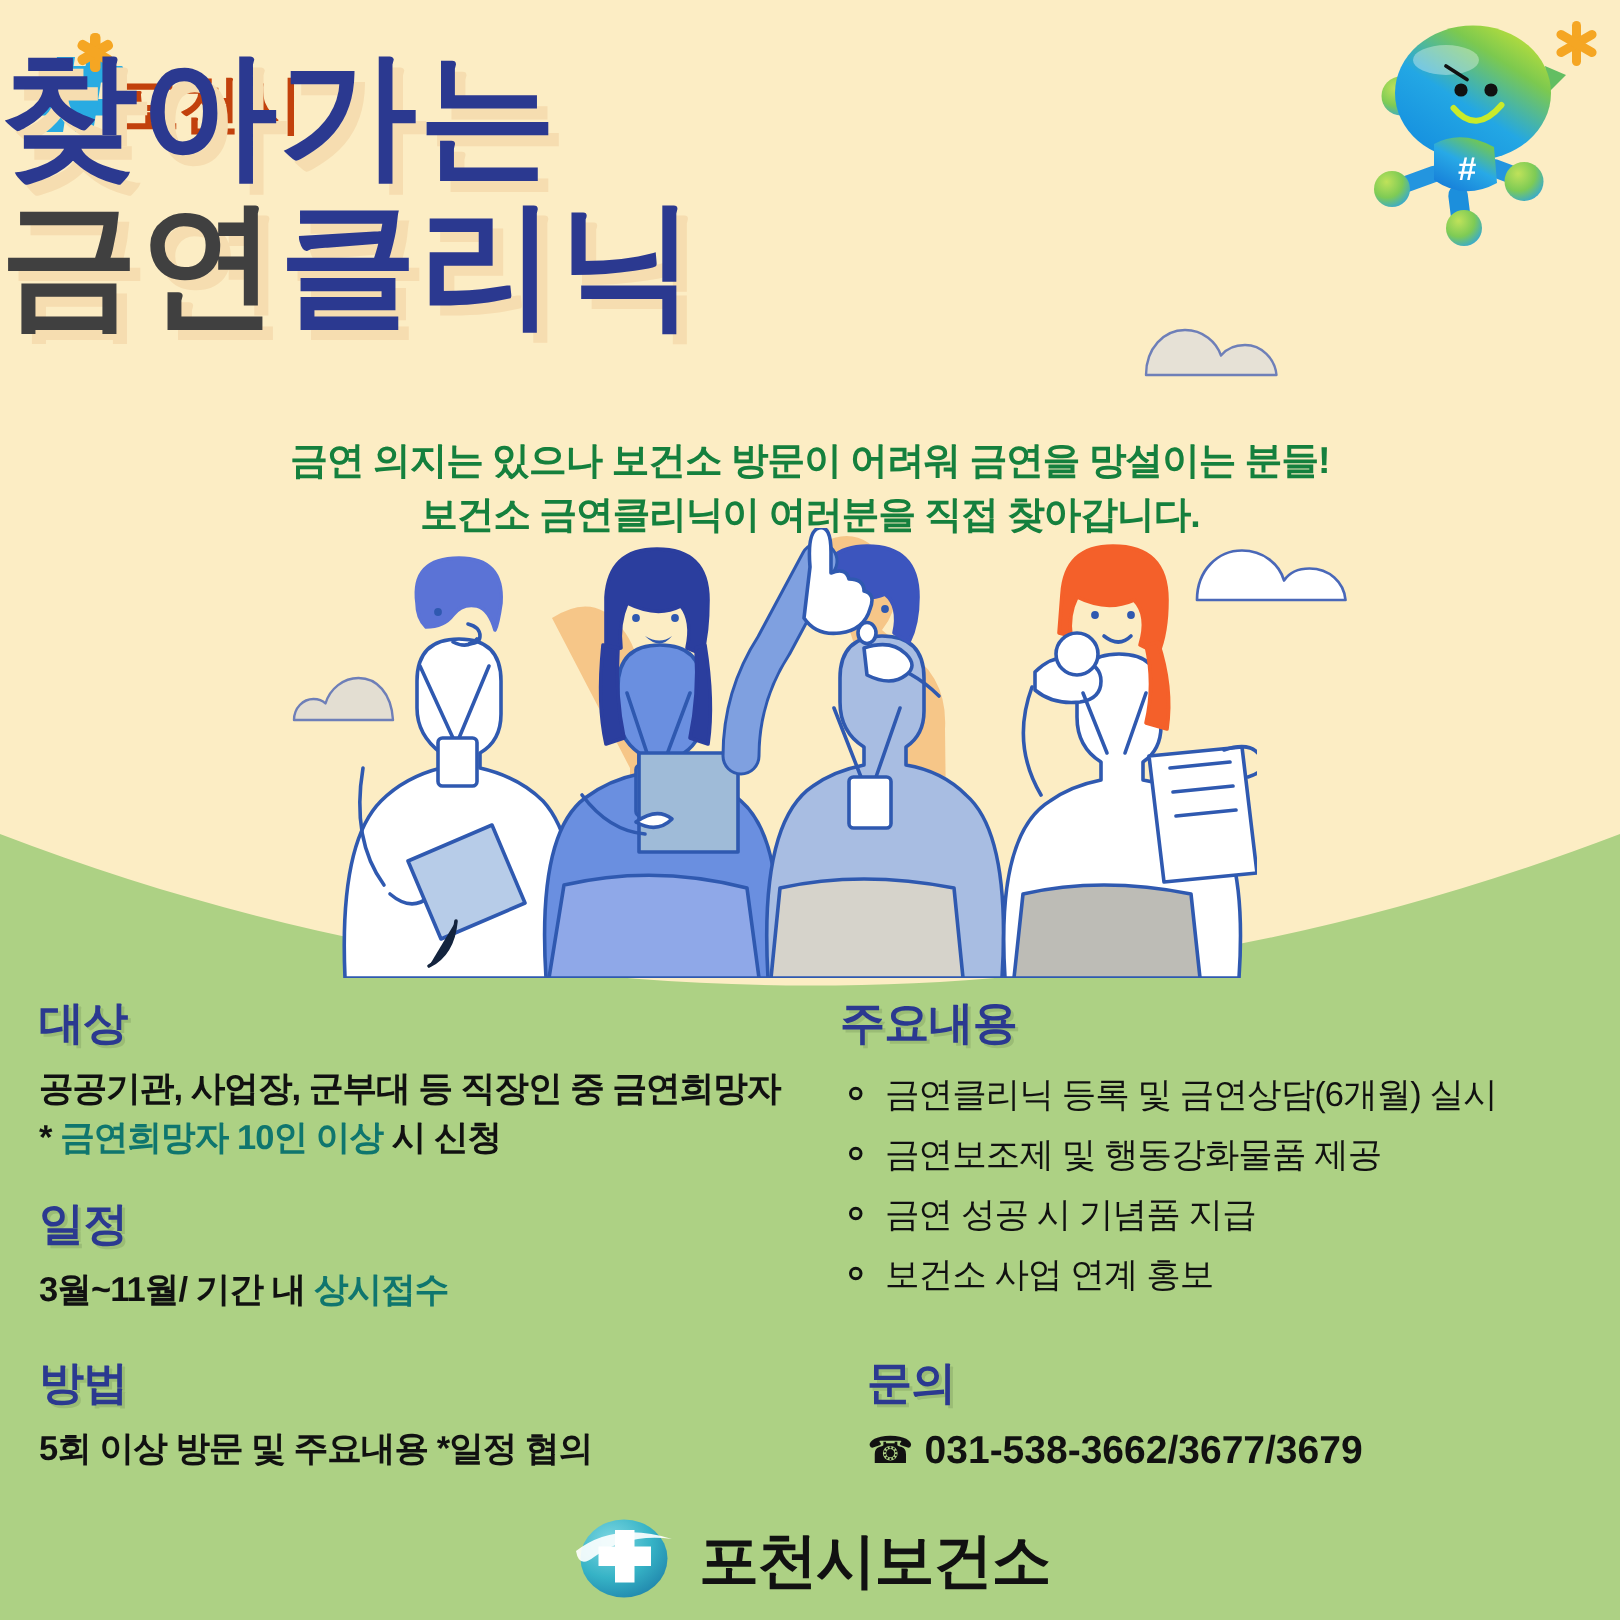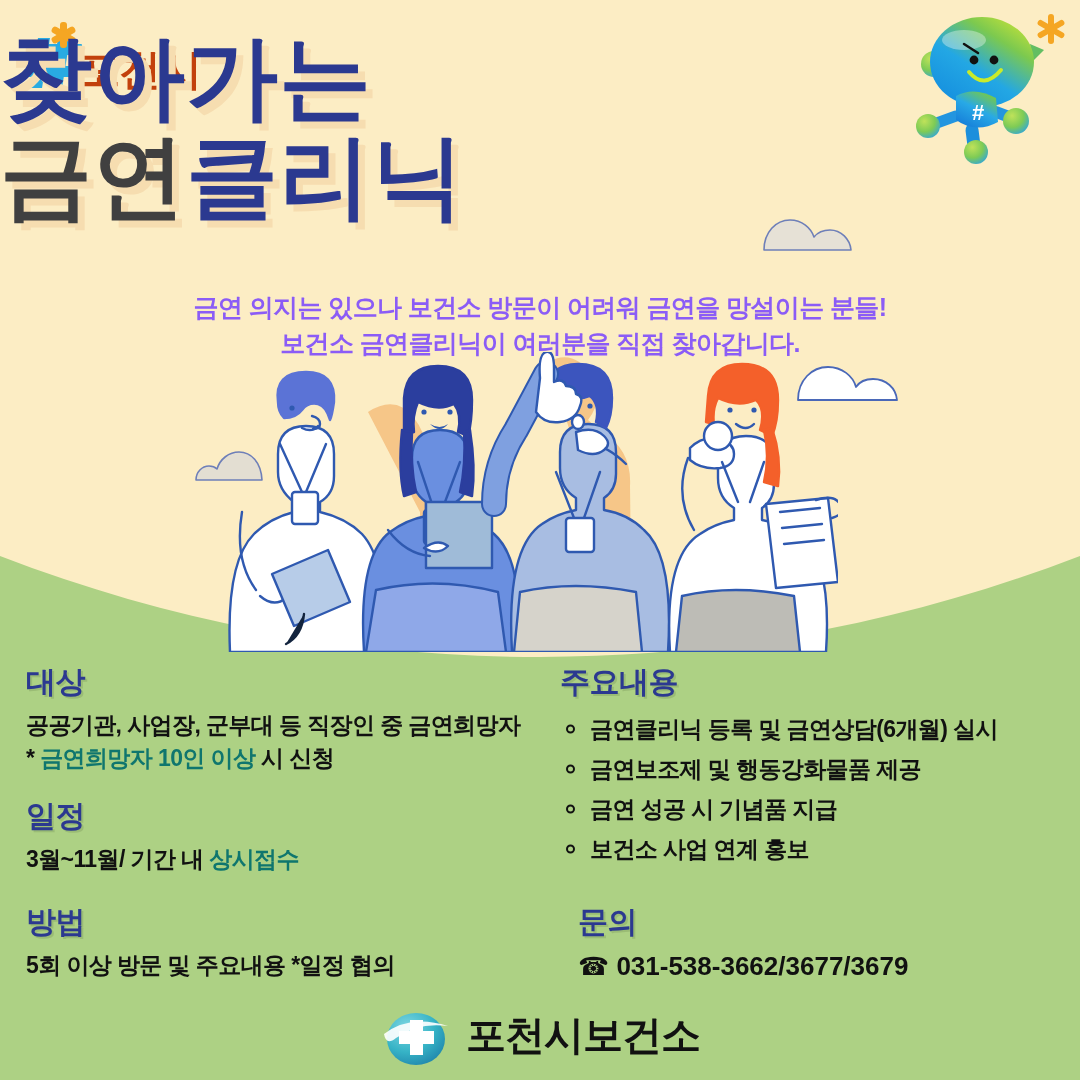--- a/index.html
+++ b/index.html
@@ -75,21 +75,21 @@
   .title-line.l1 { color: #2b3990; }
   .t-orange { color: #404040; }
   .t-navy   { color: #2b3990; }
 
   
   #subtitle {
     position: absolute;
     left: 0; top: 290px;
     width: 1080px;
     text-align: center;
-    color: #8b5cf6;
+    color: #15803d;
     font-size: 25px;
     font-weight: bold;
     line-height: 1.42;
     letter-spacing: -0.6px;
   }
 
   
   .cloud { position: absolute; }
 
   
@@ -132,21 +132,21 @@
   ul.bullets {
     list-style: none;
     margin: 4px 0 0 0;
     padding: 0;
   }
   ul.bullets li {
     position: relative;
     padding-left: 30px;
     color: #111;
     font-size: 23px;
-    font-weight: bold;
+    font-weight: normal;
     line-height: 1.74;
     letter-spacing: -0.6px;
     white-space: nowrap;
   }
   ul.bullets li .dot {
     position: absolute;
     left: 6px; top: 50%;
     transform: translateY(-50%);
     width: 9px; height: 9px;
     border: 2px solid #111;
@@ -171,21 +171,21 @@
     white-space: nowrap;
   }
   .phone-glyph { font-size: 25px; }
 
   
   #footer {
     position: absolute;
     left: 0; bottom: 12px;
     width: 1080px;
     display: flex;
-    align-items: flex-start;
+    align-items: flex-end;
     justify-content: center;
     gap: 14px;
   }
   #footer .footer-name {
     font-size: 40px;
     font-weight: 900;
     color: #111;
     letter-spacing: -1px;
     white-space: nowrap;
   }

